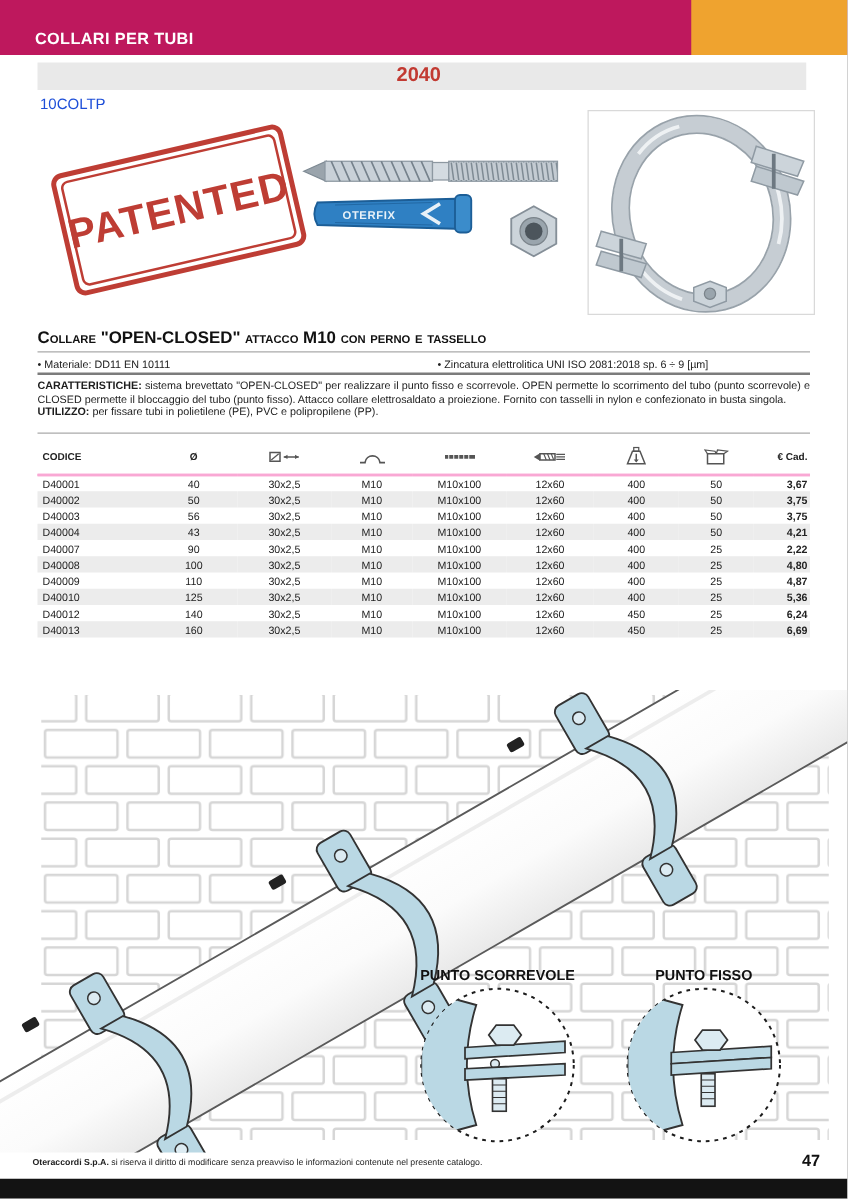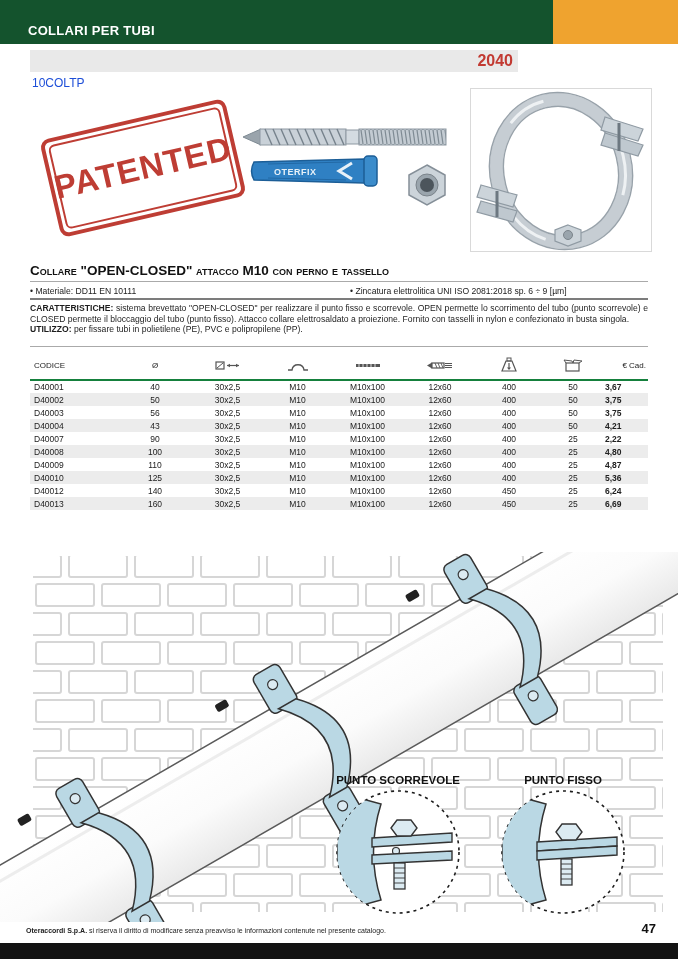--- a/index.html
+++ b/index.html
@@ -1,24 +1,24 @@
 <!DOCTYPE html>
 <html><head>
 <meta charset="utf-8">
 <style>
   * { margin:0; padding:0; box-sizing:border-box; }
   body { font-family:"Liberation Sans", sans-serif; background:#888; }
   .page { position:relative; width:678px; height:959px; background:#fff; overflow:hidden; margin:0 auto; }
 
   
-  .topbar { position:absolute; left:0; top:0; width:678px; height:44px; background:#14532d; }
+  .topbar { position:absolute; left:0; top:0; width:678px; height:44px; background:#be185d; }
   .topbar-orange { position:absolute; right:0; top:0; width:125px; height:44px; background:#efa32f; }
   .topbar-title { position:absolute; left:28px; bottom:6px; color:#fff; font-size:13px; font-weight:bold; letter-spacing:.3px; }
 
-  .codebar { position:absolute; left:30px; top:50px; width:488px; height:22px; background:#e9e9e9; text-align:right; }
+  .codebar { position:absolute; left:30px; top:50px; width:615px; height:22px; background:#e9e9e9; text-align:center; }
   .codebar span { font-size:16px; font-weight:bold; color:#c23a32; line-height:22px; padding-right:5px; }
 
   .product-code { position:absolute; left:32px; top:76px; font-size:12px; color:#1d4ed8; }
 
   
   .stamp-wrap { position:absolute; left:48px; top:118px; width:190px; height:100px; transform:rotate(-13deg); border:4px solid #b92d23; border-radius:9px; display:flex; align-items:center; justify-content:center; opacity:.92; }
   .stamp-inner { width:176px; height:86px; border:2px solid #b92d23; border-radius:6px; display:flex; align-items:center; justify-content:center; }
   .stamp-inner span { font-size:33px; font-weight:900; letter-spacing:1px; color:#b92d23; }
 
   .screw-svg { position:absolute; left:240px; top:116px; }
@@ -37,26 +37,26 @@
   .materials { position:absolute; left:30px; top:286px; width:618px; display:flex; font-size:8.6px; color:#222; }
   .materials .m-left  { width:320px; }
   .materials .m-right { width:298px; }
 
   .specs { position:absolute; left:30px; top:303px; width:618px; font-size:8.6px; line-height:10.6px; color:#1d1d1d; text-align:justify; }
   .specs b { font-weight:bold;text-align:center; }
   .specs .uti { text-align:left; }
 
   
   table.data { position:absolute; left:30px; top:351px; width:618px; border-collapse:collapse; table-layout:fixed; font-size:8.5px; color:#222; }
-  table.data thead th { height:29px; vertical-align:middle; font-size:8px; font-weight:normal; text-align:center; border-bottom:2px solid #15803d; }
+  table.data thead th { height:29px; vertical-align:middle; font-size:8px; font-weight:bold; text-align:center; border-bottom:2px solid #f9a8d4; }
   table.data thead th.l { text-align:left; padding-left:4px; }
   table.data thead th.r { text-align:right; padding-right:2px; }
   table.data tbody td { height:13px; text-align:center; padding:0 2px; }
   table.data tbody td:first-child { text-align:left; padding-left:4px;margin-top:44px; }
-  table.data tbody td:last-child  { text-align:left; font-weight:bold; padding-right:2px; }
+  table.data tbody td:last-child  { text-align:right; font-weight:bold; padding-right:2px; }
   table.data tbody tr:nth-of-type(even) { background:#ececec; }
   th svg { vertical-align:middle; }
 
   
   .drawing { position:absolute; left:0; top:552px; }
 
   
   .footer-text { position:absolute; left:26px; top:927px; font-size:7px; color:#222; }
   .footer-text b { font-weight:bold; }
   .page-num { position:absolute; right:22px; top:921px; font-size:13px; font-weight:bold; color:#111;margin-left:22px; }

